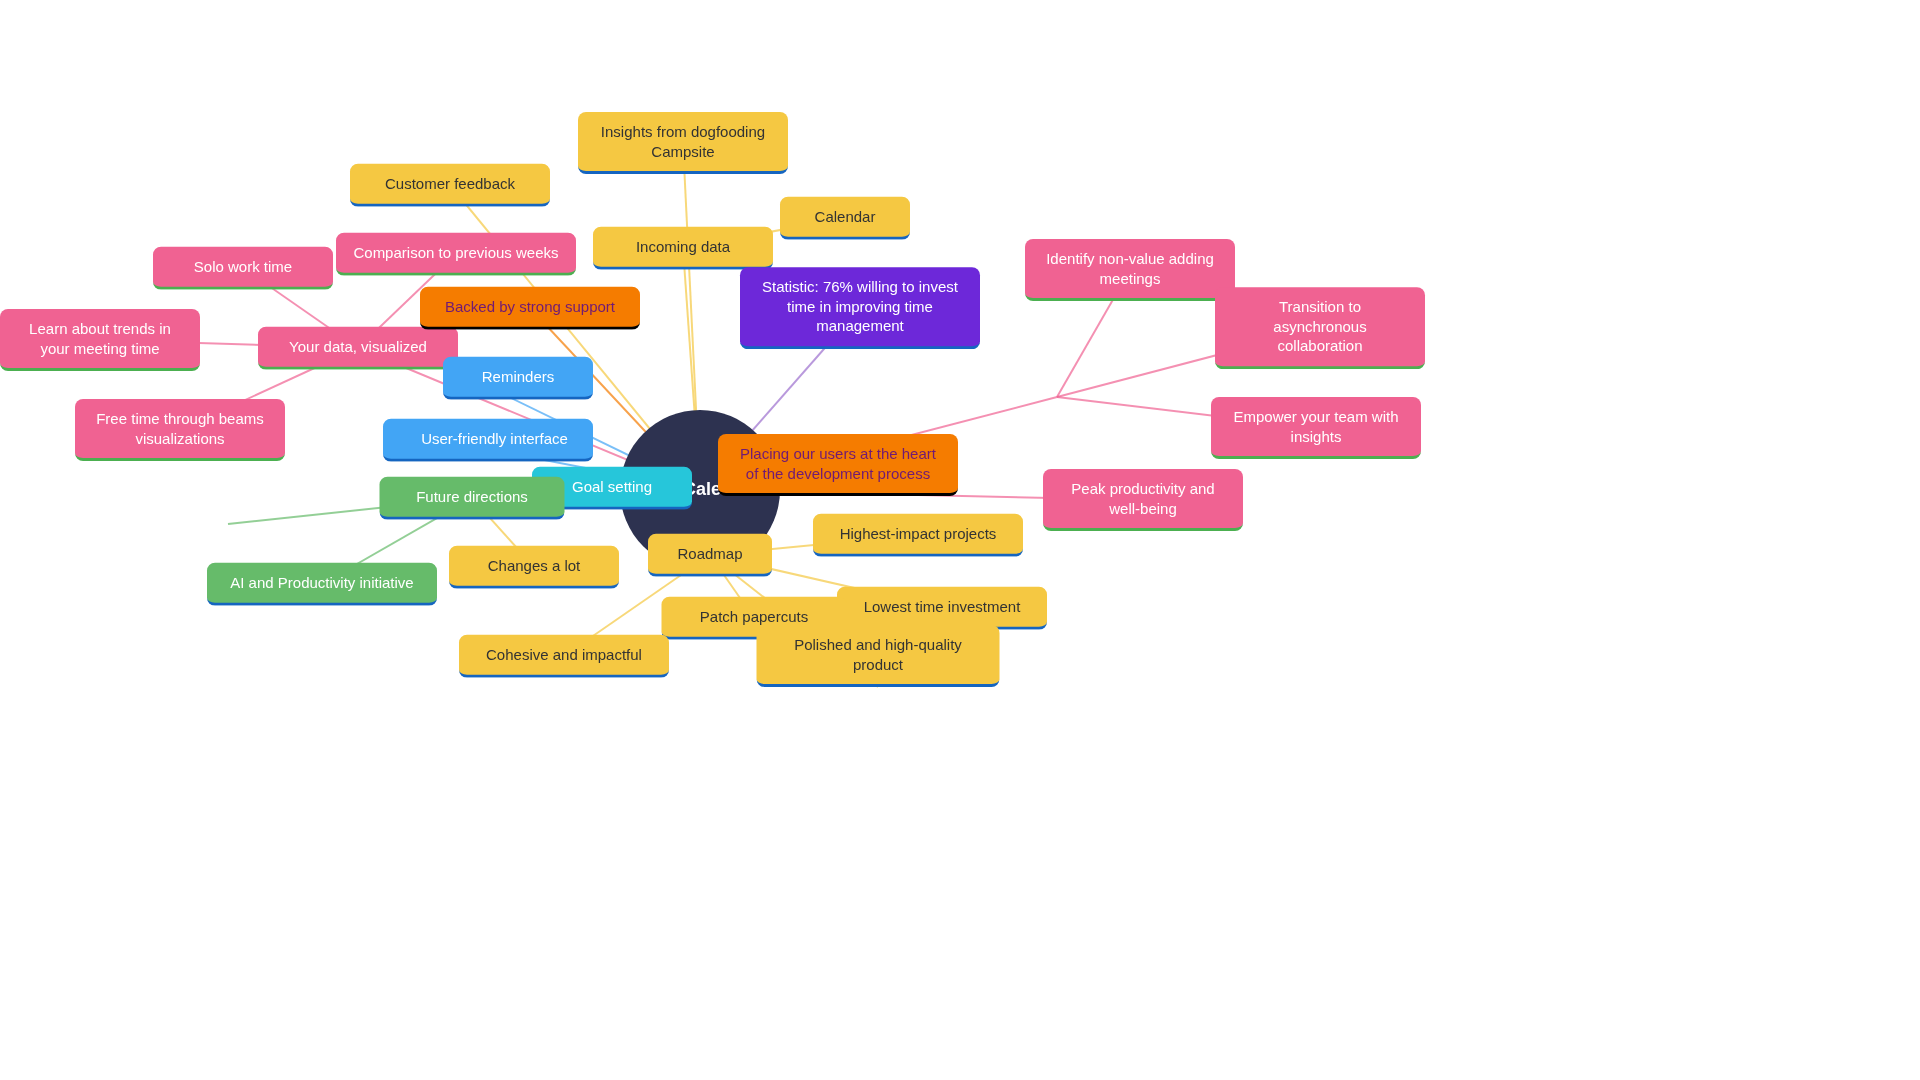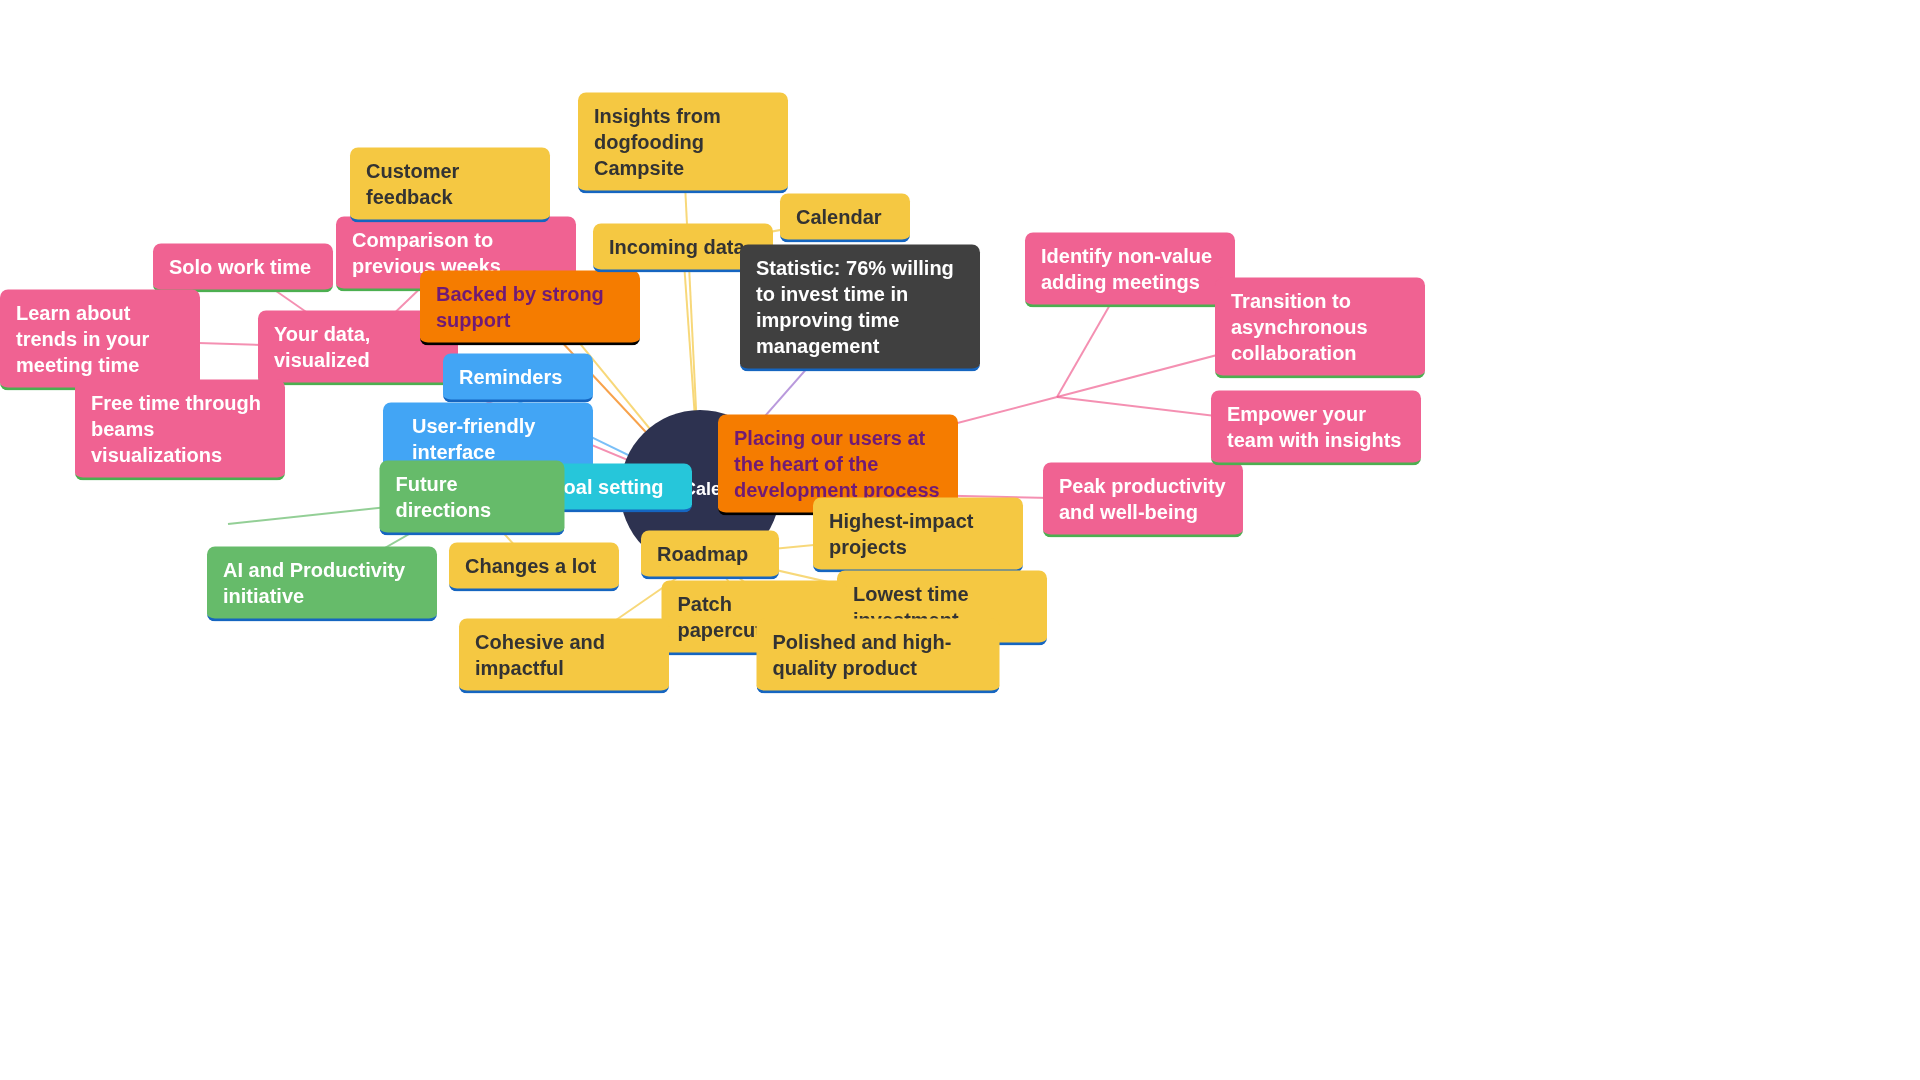--- a/index.html
+++ b/index.html
@@ -20,22 +20,23 @@
       position: absolute;
       top: 0; left: 0;
       width: 1920px;
       height: 1080px;
       pointer-events: none;
     }
     .node {
       position: absolute;
       border-radius: 8px;
       padding: 10px 16px;
-      font-size: 20px;
-      font-weight: 700;
+      font-size: 15px;
+      font-weight: 400;
+      text-align: center;
       line-height: 1.3;
       cursor: pointer;
       transform: translate(-50%, -50%);
     }
     .node-center {
       width: 160px;
       height: 160px;
       border-radius: 50%;
       background: #2d3250;
       color: #ffffff;
@@ -55,21 +56,21 @@
       background: #f5c842;
       color: #333;
       border-bottom: 3px solid #1565c0;
     }
     .node-orange {
       background: #f57c00;
       color: #701a75;
       border-bottom: 3px solid #000000;
     }
     .node-purple {
-      background: #404040;
+      background: #6d28d9;
       color: #ffffff;
       border-bottom: 3px solid #1565c0;
     }
     .node-blue {
       background: #42a5f5;
       color: #ffffff;
       border-bottom: 3px solid #1565c0;
       margin-left: 48px;
     }
     .node-green {
@@ -131,21 +132,21 @@
     <div class="node node-yellow" style="left: 450px; top: 185px; width: 200px;">Customer feedback</div>
     <div class="node node-yellow" style="left: 683px; top: 143px; width: 210px;">Insights from dogfooding Campsite</div>
     <div class="node node-yellow" style="left: 845px; top: 218px; width: 130px;">Calendar</div>
     <div class="node node-yellow" style="left: 683px; top: 248px; width: 180px;">Incoming data</div>
     <div class="node node-purple" style="left: 860px; top: 308px; width: 240px;">Statistic: 76% willing to invest time in improving time management</div>
     <div class="node node-orange" style="left: 838px; top: 465px; width: 240px;">Placing our users at the heart of the development process</div>
     <div class="node node-teal" style="left: 612px; top: 488px; width: 160px;">Goal setting</div>
     <div class="node node-green" style="left: 472px; top: 498px; width: 185px;">Future directions</div>
     <div class="node node-green" style="left: 322px; top: 584px; width: 230px;">AI and Productivity initiative</div>
     <div class="node node-yellow" style="left: 534px; top: 567px; width: 170px;">Changes a lot</div>
-    <div class="node node-yellow" style="left: 710px; top: 555px; width: 138px;">Roadmap</div>
+    <div class="node node-yellow" style="left: 710px; top: 555px; width: 124px;">Roadmap</div>
     <div class="node node-yellow" style="left: 918px; top: 535px; width: 210px;">Highest-impact projects</div>
     <div class="node node-yellow" style="left: 942px; top: 608px; width: 210px;">Lowest time investment</div>
     <div class="node node-yellow" style="left: 754px; top: 618px; width: 185px;">Patch papercuts</div>
     <div class="node node-yellow" style="left: 564px; top: 656px; width: 210px;">Cohesive and impactful</div>
     <div class="node node-yellow" style="left: 878px; top: 656px; width: 243px;">Polished and high-quality product</div>
     <div class="node node-pink" style="left: 1143px; top: 500px; width: 200px;">Peak productivity and well-being</div>
     <div class="node node-pink" style="left: 1130px; top: 270px; width: 210px;">Identify non-value adding meetings</div>
     <div class="node node-pink" style="left: 1320px; top: 328px; width: 210px;">Transition to asynchronous collaboration</div>
     <div class="node node-pink" style="left: 1316px; top: 428px; width: 210px;">Empower your team with insights</div>
   </div>

